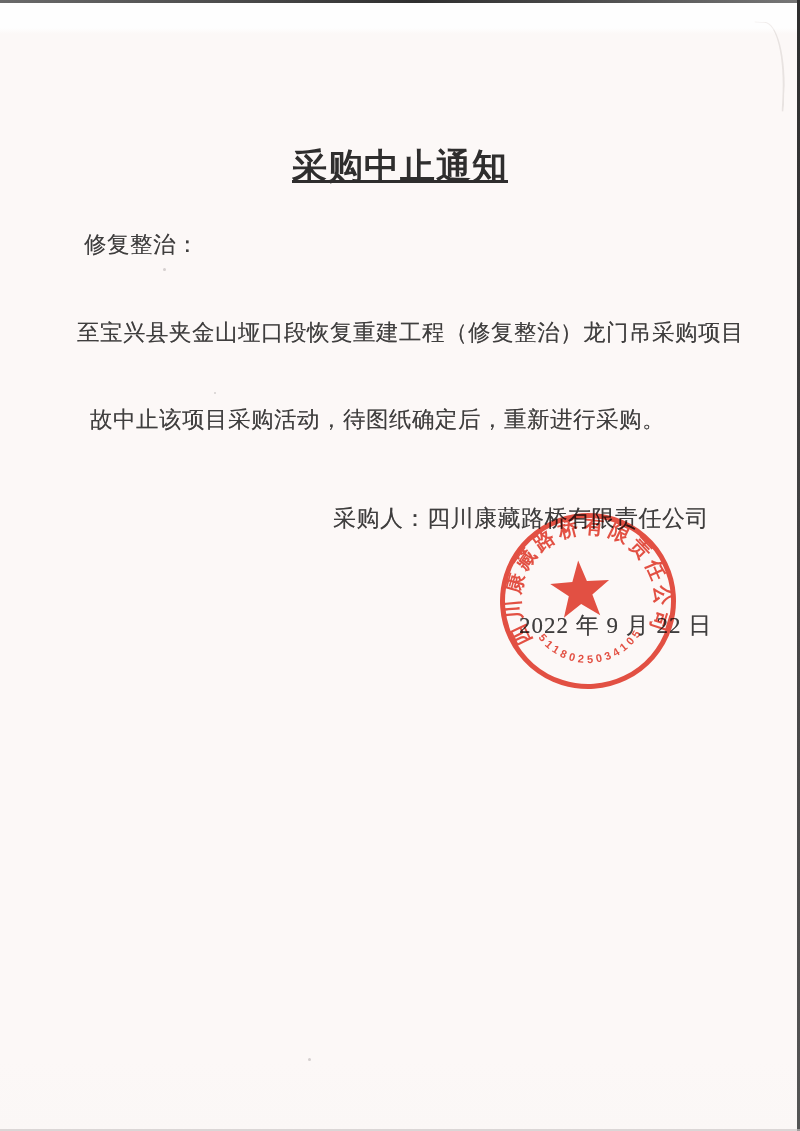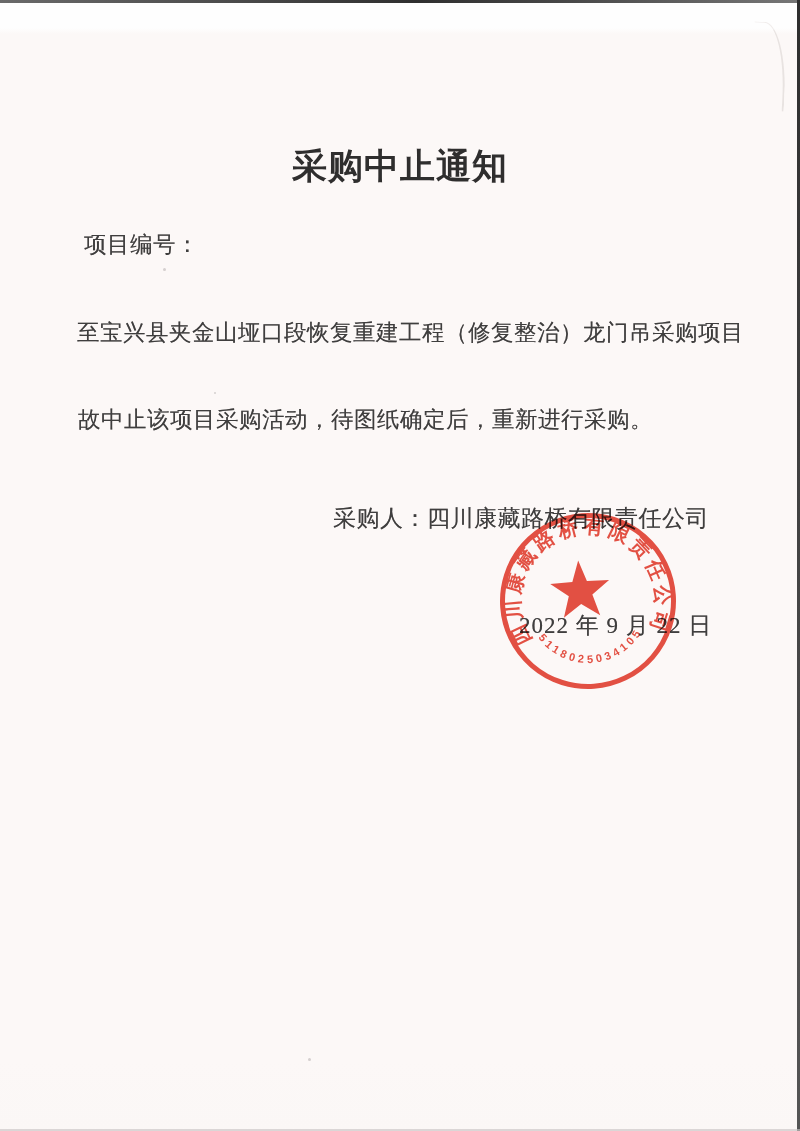--- a/index.html
+++ b/index.html
@@ -25,32 +25,32 @@
   .page-curl{
     position:absolute;left:752px;top:22px;width:32px;height:88px;
     border-right:2px solid #ded8d6;border-top:1px solid #eae4e2;
     border-radius:0 70% 0 0/0 85% 0 0;
     transform:rotate(3deg);opacity:.65;
   }
   .speck{position:absolute;background:#b5aeae;border-radius:50%;opacity:.55;}
   .doc-title{
     position:absolute;left:0;top:143px;width:800px;
     text-align:center;font-size:35px;font-weight:700;
-    color:#2f2e2e;letter-spacing:1px;white-space:nowrap;
+    color:#2f2e2e;letter-spacing:1px;white-space:nowrap;text-decoration:underline;
   }
   .body-line{
     position:absolute;font-size:22.5px;color:#3f3e3e;
     letter-spacing:.5px;white-space:nowrap;
     text-shadow:0 0 .6px rgba(70,66,66,.55);
   }
   .salutation{left:84px;top:229px;}
   .bline0{left:126px;top:273px;}
   .bline1{left:77px;top:317px;}
   .bline2{left:64px;top:360px;}
-  .bline3{left:78px;top:404px;}
+  .bline3{left:90px;top:404px;}
   .signature{left:333px;top:503px;font-size:23px;}
   .dateline{left:519px;top:610px;font-size:23px;letter-spacing:1px;}
   .stamp{
     position:absolute;left:470px;top:480px;width:240px;height:240px;
     mix-blend-mode:multiply;opacity:.88;
   }
 </style>
 </head>
 <body>
 
@@ -59,21 +59,21 @@
   <div class="scan-top-edge"></div>
   <div class="scan-right-edge"></div>
   <div class="scan-bottom-edge"></div>
   <div class="page-curl"></div>
   <div class="speck" style="left:163px;top:268px;width:3px;height:3px;"></div>
   <div class="speck" style="left:214px;top:392px;width:2px;height:2px;"></div>
   <div class="speck" style="left:308px;top:1058px;width:3px;height:3px;"></div>
 
   <div class="doc-title">采购中止通知</div>
 
-  <div class="body-line salutation">项目编号：</div>
+  <div class="body-line salutation">修复整治：</div>
   <div class="body-line bline1">至宝兴县夹金山垭口段恢复重建工程（修复整治）龙门吊采购项目</div>
   <div class="body-line bline3">故中止该项目采购活动，待图纸确定后，重新进行采购。</div>
 
   <div class="body-line signature">采购人：四川康藏路桥有限责任公司</div>
   <div class="body-line dateline">2022 年 9 月 22 日</div>
 
   <svg class="stamp" viewBox="470 480 240 240">
     <defs>
       <path id="arcTop" d="M 529.1 635 A 68 68 0 1 1 646.9 635" fill="none"></path>
       <path id="arcBottom" d="M 531.8 627.2 A 62 62 0 0 0 644.2 627.2" fill="none"></path>

